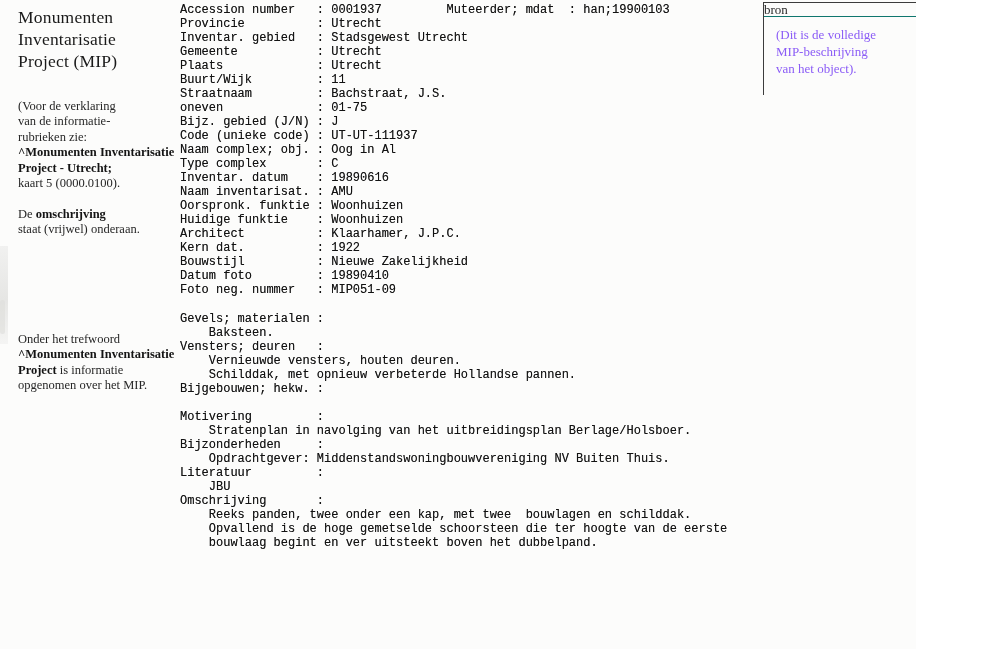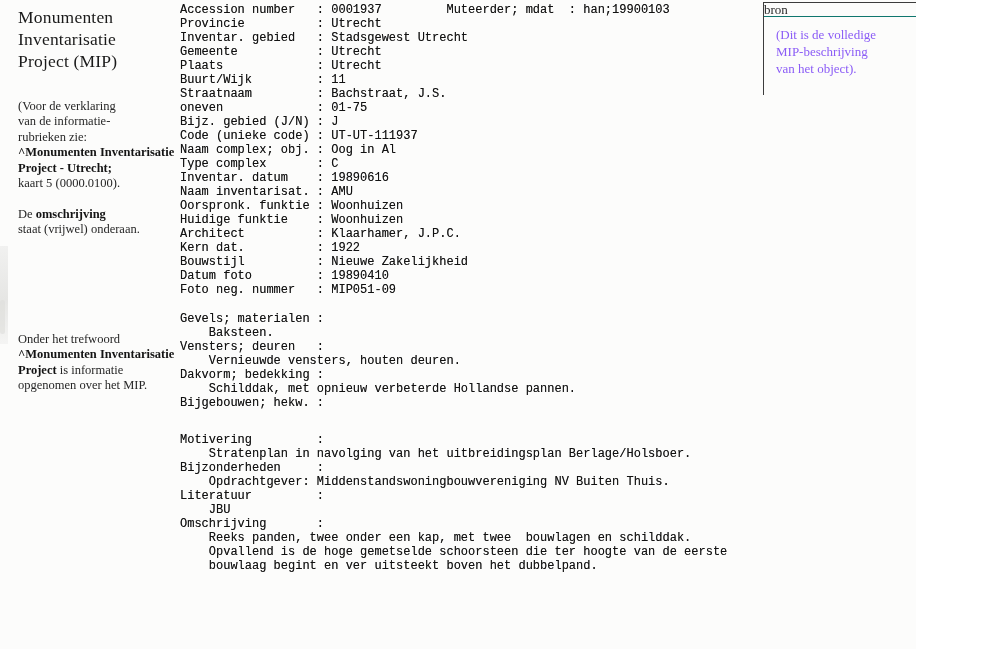--- a/index.html
+++ b/index.html
@@ -29,21 +29,21 @@
   
   .tw{
     position:absolute;left:180px;
     font-family:"Liberation Mono","DejaVu Sans Mono",monospace;
     font-size:12px;line-height:14px;color:#121212;
     white-space:pre;
     text-shadow:0 0 .5px rgba(20,20,20,.55);
   }
   .tw-block-1{top:3px;}
   .tw-block-2{top:312px;}
-  .tw-block-3{top:433px;}
+  .tw-block-3{top:410px;}
   
   .bron-table{
     position:absolute;left:763px;top:2px;width:237px;height:92px;
     border-top:1px solid #3c3c3c;border-left:1px solid #3c3c3c;
     display:grid;grid-template-columns:166px 1fr;grid-template-rows:14px 1fr;
     background:transparent;
   }
   .bron-table .hdr{
     border-bottom:1px solid #0f766e;
     font-size:13px;line-height:13px;text-align:left;color:#2a2a2a;
@@ -82,21 +82,21 @@
 Project - Utrecht;</b><span>
 kaart 5 (0000.0100).</span></div>
   <div class="side-note note-2"><span>De </span><b>omschrijving</b><span>
 staat (vrijwel) onderaan.</span></div>
   <div class="side-note note-3"><span>Onder het trefwoord
 </span><b>^Monumenten Inventarisatie
 Project</b><span> is informatie
 opgenomen over het MIP.</span></div>
 
   <div class="tw tw-block-1" id="block1"><div>Accession number   : 0001937         Muteerder; mdat  : han;19900103</div><div>Provincie          : Utrecht</div><div>Inventar. gebied   : Stadsgewest Utrecht</div><div>Gemeente           : Utrecht</div><div>Plaats             : Utrecht</div><div>Buurt/Wijk         : 11</div><div>Straatnaam         : Bachstraat, J.S.</div><div>oneven             : 01-75</div><div>Bijz. gebied (J/N) : J</div><div>Code (unieke code) : UT-UT-111937</div><div>Naam complex; obj. : Oog in Al</div><div>Type complex       : C</div><div>Inventar. datum    : 19890616</div><div>Naam inventarisat. : AMU</div><div>Oorspronk. funktie : Woonhuizen</div><div>Huidige funktie    : Woonhuizen</div><div>Architect          : Klaarhamer, J.P.C.</div><div>Kern dat.          : 1922</div><div>Bouwstijl          : Nieuwe Zakelijkheid</div><div>Datum foto         : 19890410</div><div>Foto neg. nummer   : MIP051-09</div></div>
-  <div class="tw tw-block-2" id="block2"><div>Gevels; materialen :</div><div>    Baksteen.</div><div>Vensters; deuren   :</div><div>    Vernieuwde vensters, houten deuren.</div><div>Dakvorm; bedekking :</div><div>    Schilddak, met opnieuw verbeterde Hollandse pannen.</div><div>Bijgebouwen; hekw. :</div></div>
+  <div class="tw tw-block-2" id="block2"><div>Gevels; materialen :</div><div>    Baksteen.</div><div>Vensters; deuren   :</div><div>    Vernieuwde vensters, houten deuren.</div><div>    Schilddak, met opnieuw verbeterde Hollandse pannen.</div><div>Bijgebouwen; hekw. :</div></div>
   <div class="tw tw-block-3" id="block3"><div>Motivering         :</div><div>    Stratenplan in navolging van het uitbreidingsplan Berlage/Holsboer.</div><div>Bijzonderheden     :</div><div>    Opdrachtgever: Middenstandswoningbouwvereniging NV Buiten Thuis.</div><div>Literatuur         :</div><div>    JBU</div><div>Omschrijving       :</div><div>    Reeks panden, twee onder een kap, met twee  bouwlagen en schilddak.</div><div>    Opvallend is de hoge gemetselde schoorsteen die ter hoogte van de eerste</div><div>    bouwlaag begint en ver uitsteekt boven het dubbelpand.</div></div>
 
   <div class="bron-table">
     <div class="hdr col1">bron</div>
     <div class="hdr col2">verwerkt</div>
     <div class="bron-body-1 col1">(Dit is de volledige
 MIP-beschrijving
 van het object).</div>
     <div class="bron-body-2 col2">jp0593</div>
   </div>

